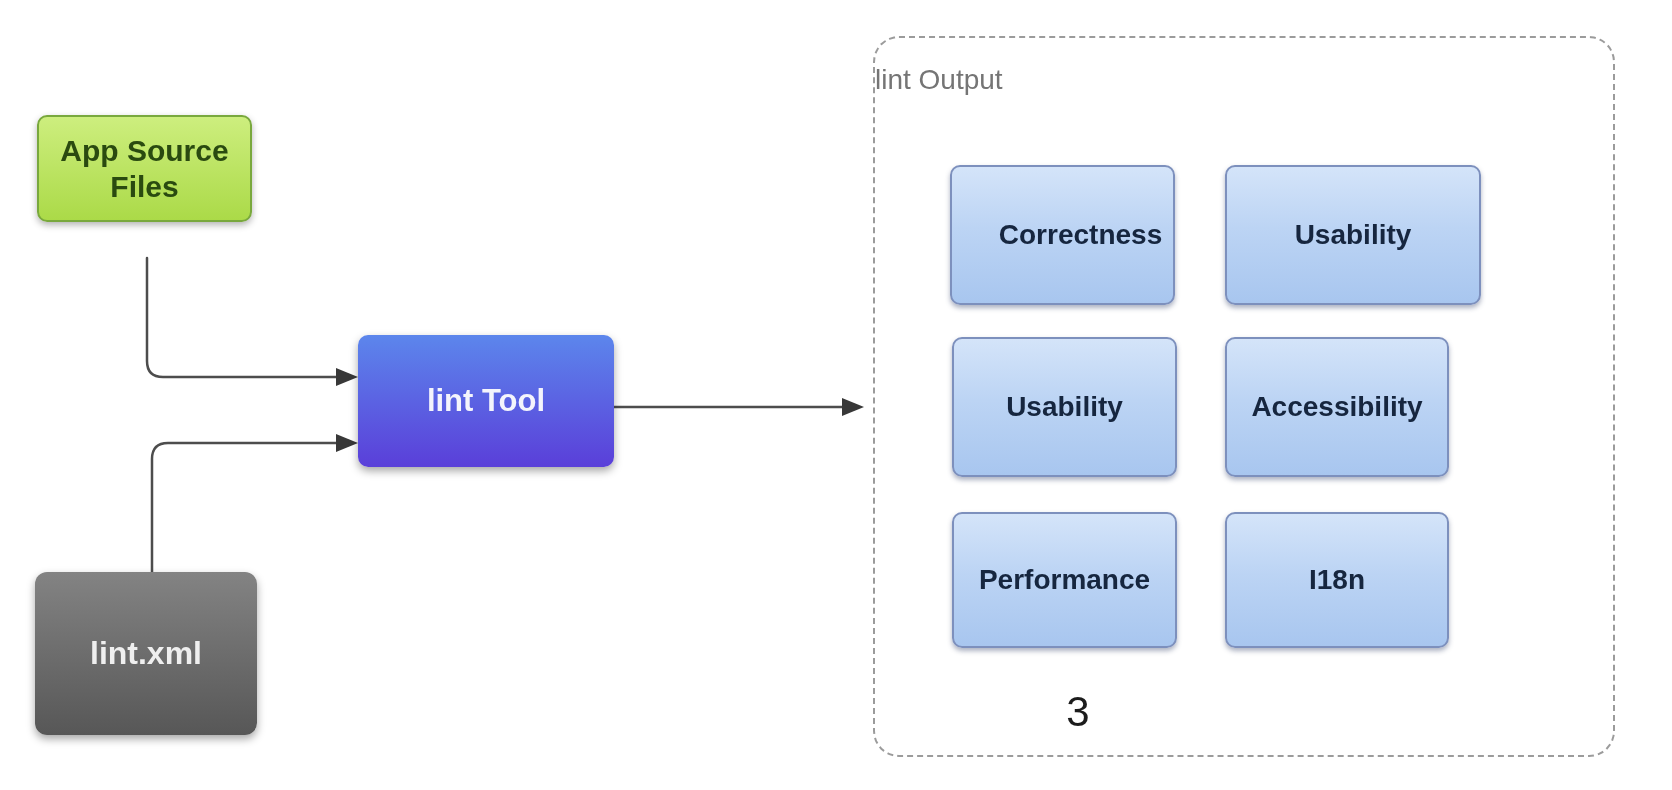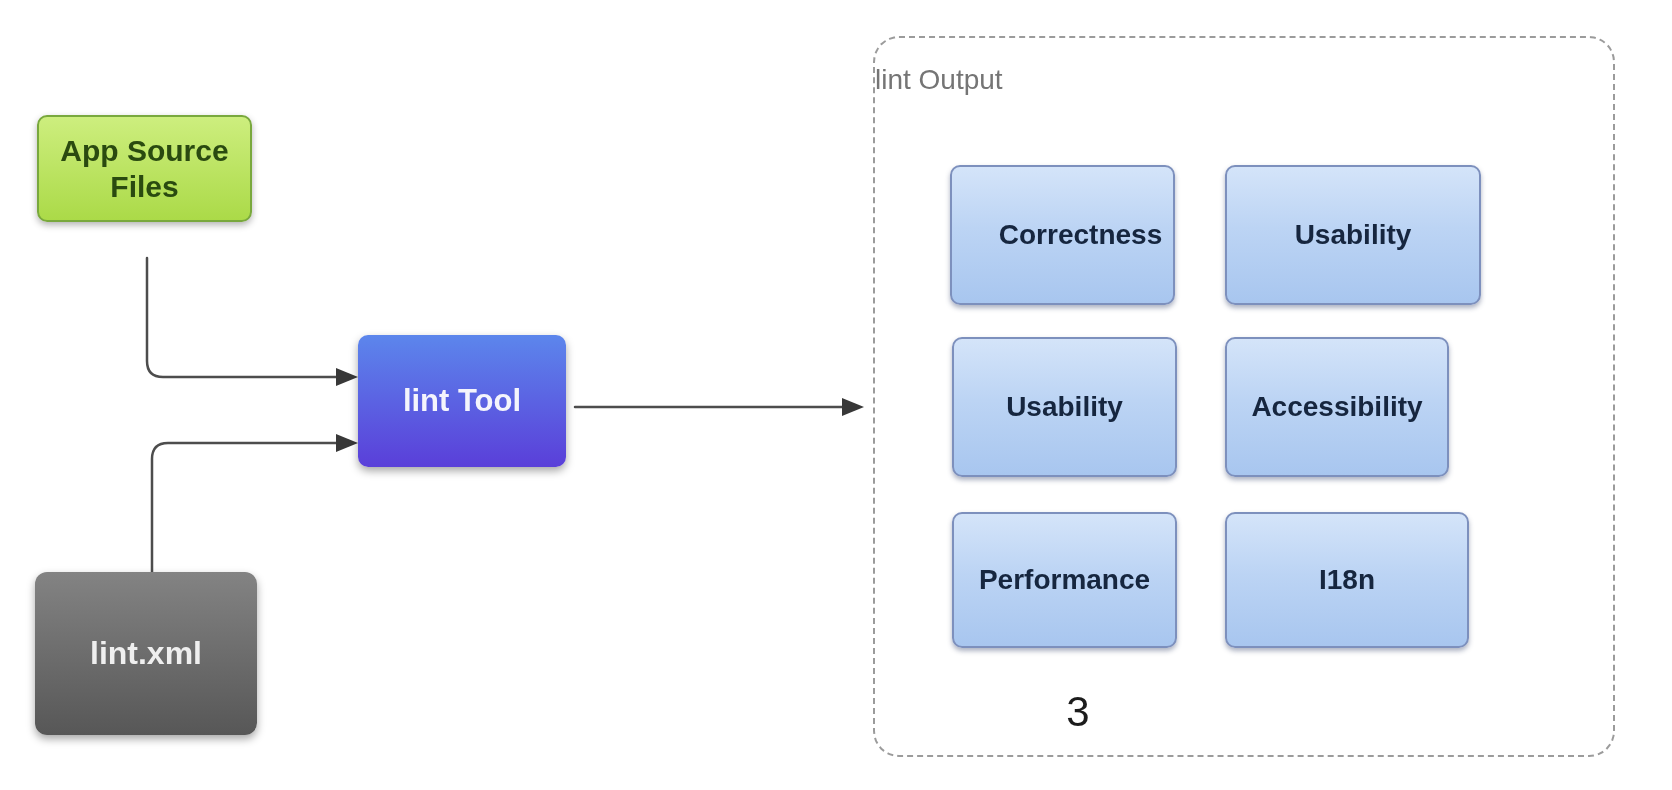--- a/index.html
+++ b/index.html
@@ -68,21 +68,21 @@
     left: 35px; top: 572px;
     width: 222px; height: 163px;
     border-radius: 12px;
     background: linear-gradient(180deg, var(--lint-xml-fill-top) 0%, var(--lint-xml-fill-bottom) 100%);
     color: var(--lint-xml-text);
     font-size: 32px;
     box-shadow: 0 4px 8px rgba(0,0,0,0.35);
   }
   .node-lint-tool {
     left: 358px; top: 335px;
-    width: 208px; height: 132px;
+    width: 256px; height: 132px;
     border-radius: 10px;
     background: linear-gradient(180deg, var(--lint-tool-fill-top) 0%, var(--lint-tool-fill-bottom) 100%);
     color: var(--lint-tool-text);
     font-size: 31px;
     box-shadow: 0 4px 8px rgba(0,0,0,0.35);
   }
   .output-group {
     position: absolute;
     left: 873px; top: 36px;
     width: 742px; height: 721px;
@@ -111,21 +111,21 @@
     color: var(--category-text);
     font-size: 28px;
     font-weight: bold;
     box-shadow: 0 3px 5px rgba(70,85,120,0.45);
   }
   .cat-0 { left: 75px;  top: 127px; width: 225px; height: 140px; padding-left: 36px; }
   .cat-1 { left: 350px; top: 127px; width: 256px; height: 140px; }
   .cat-2 { left: 77px;  top: 299px; width: 225px; height: 140px; }
   .cat-3 { left: 350px; top: 299px; width: 224px; height: 140px; }
   .cat-4 { left: 77px;  top: 474px; width: 225px; height: 136px; }
-  .cat-5 { left: 350px; top: 474px; width: 244px; height: 136px; }
+  .cat-5 { left: 350px; top: 474px; width: 224px; height: 136px; }
   .page-number {
     position: absolute;
     left: 158px; top: 650px;
     width: 90px;
     text-align: center;
     color: var(--page-number);
     font-size: 42px;
     font-weight: 500;
   }
   .annotation {

